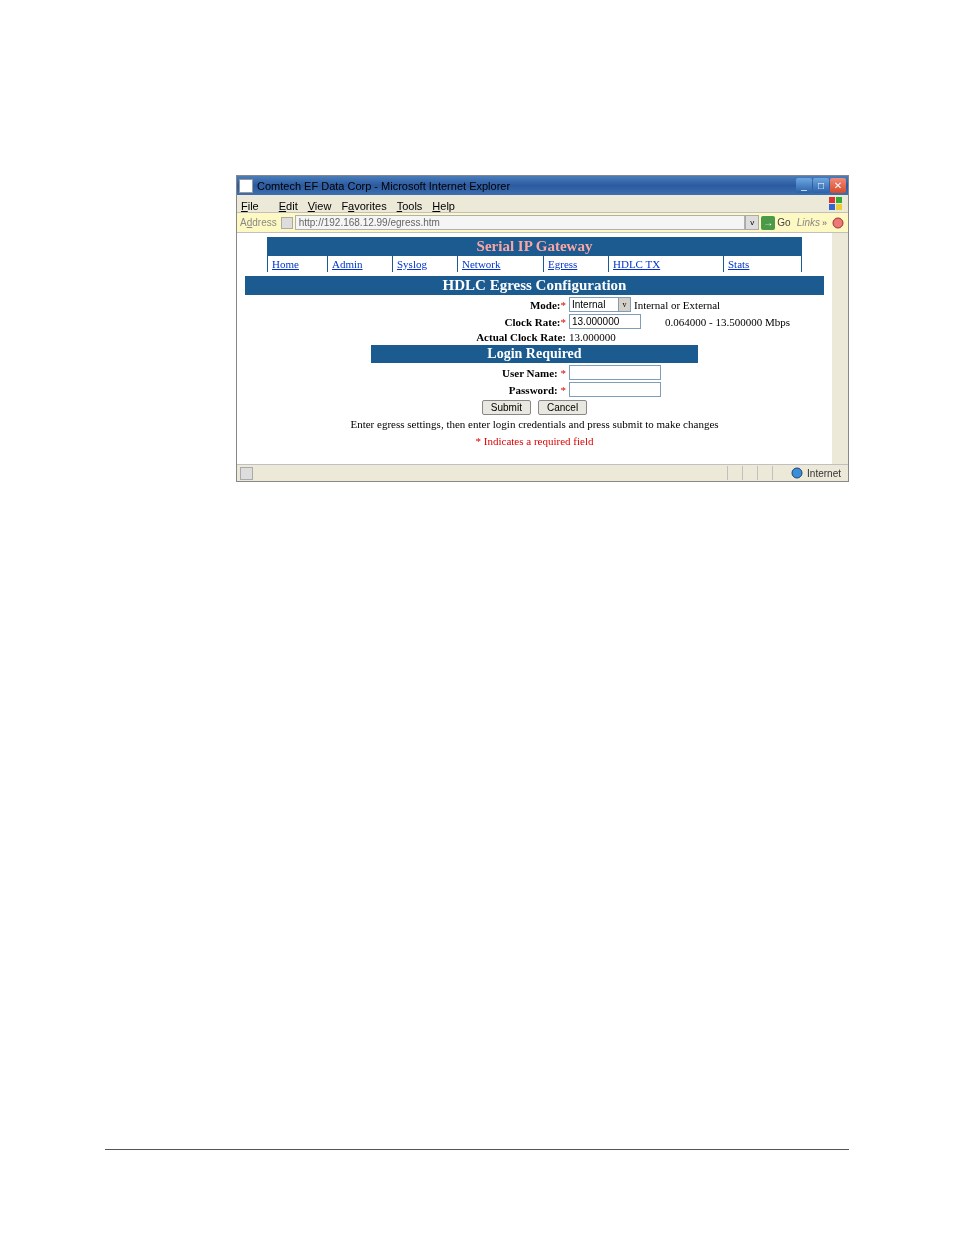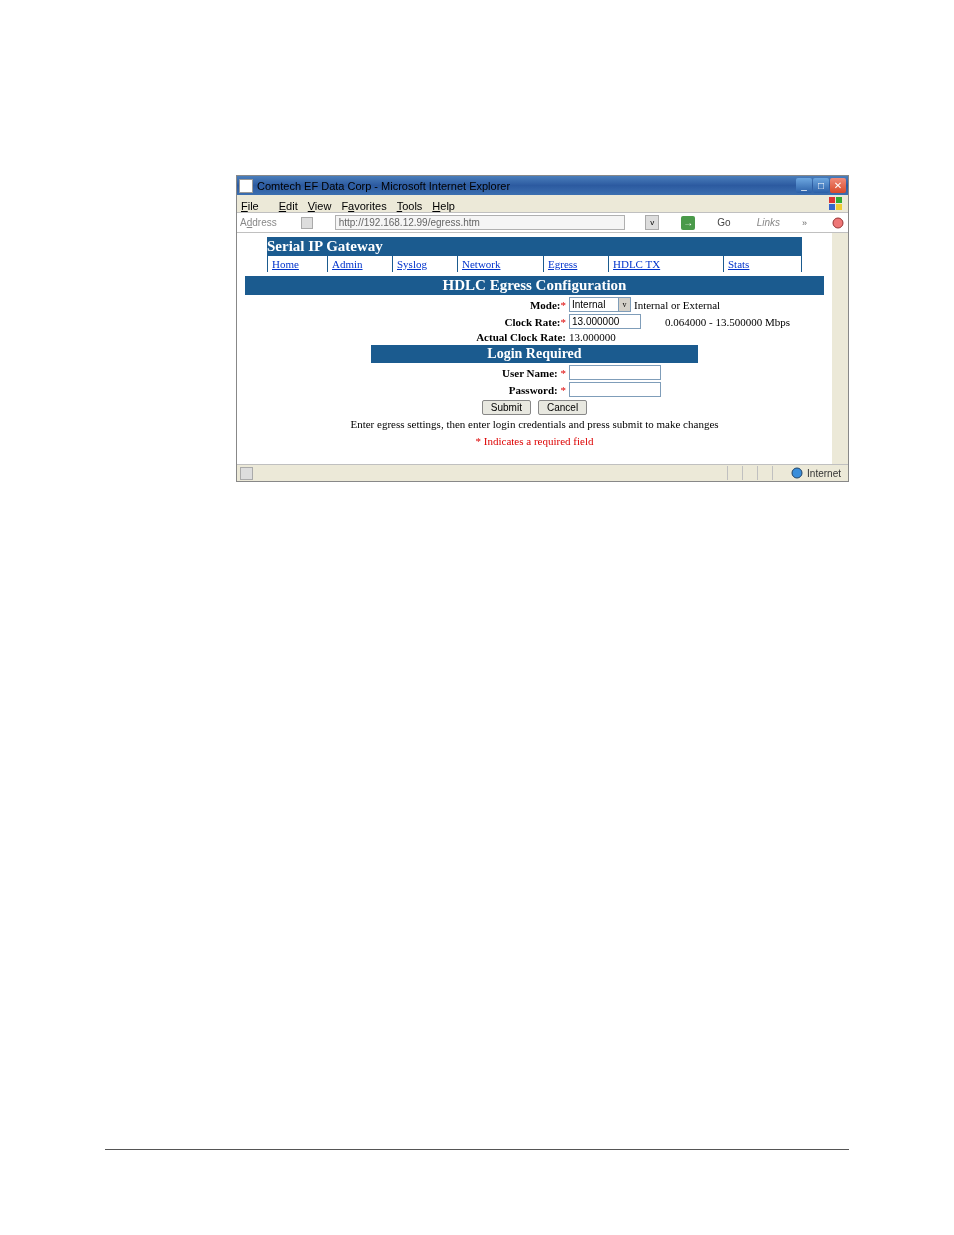--- a/index.html
+++ b/index.html
@@ -70,28 +70,27 @@
   .menubar span { margin-right: 10px; color: #000; }
   .menubar span u { text-decoration: underline; }
   .win-logo {
     position: absolute;
     right: 4px; top: 1px;
     width: 16px; height: 16px;
   }
 
   
   .addressbar {
-    background: #ffffff;
+    background: #fef9c3;
     height: 20px;
     display: flex;
     align-items: center;
     padding: 0 3px;
     border-bottom: 1px solid #c0c0c0;
     font-size: 10px;
-    gap: 20px;
   }
   .addr-label { color: #888; margin-right: 4px; }
   .addr-icon { width: 12px; height: 12px; background: #ddd; margin-right: 2px; border:1px solid #aaa;}
   .addr-input {
     flex: 1;
     background: #f5f5f5;
     border: 1px solid #b0b0b0;
     height: 15px;
     font-size: 10px;
     padding: 0 3px;
@@ -130,25 +129,25 @@
     font-size:9px; color:#888;
   }
   .scroll-up { top:0; }
   .scroll-down { bottom:0; }
 
   .page {
     padding: 4px 4px 0 4px;
   }
   .header-bar {
     background: #1b5b8f;
-    color: #ffffff;
+    color: #fca5a5;
     font-family: "Times New Roman", serif;
     font-weight: bold;
     font-size: 15px;
-    text-align: left;
+    text-align: center;
     padding: 1px 0;
     margin: 0 26px;
   }
   .nav-row {
     display: flex;
     margin: 0 26px;
     border-left: 1px solid #1b5b8f;
   }
   .nav-cell {
     border-right: 1px solid #1b5b8f;

